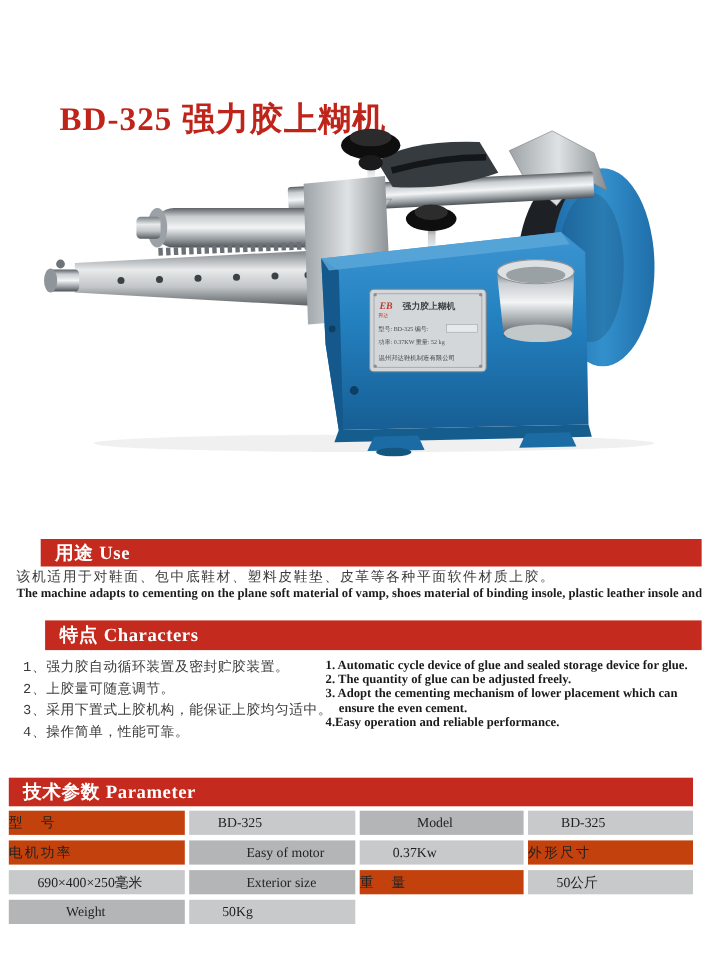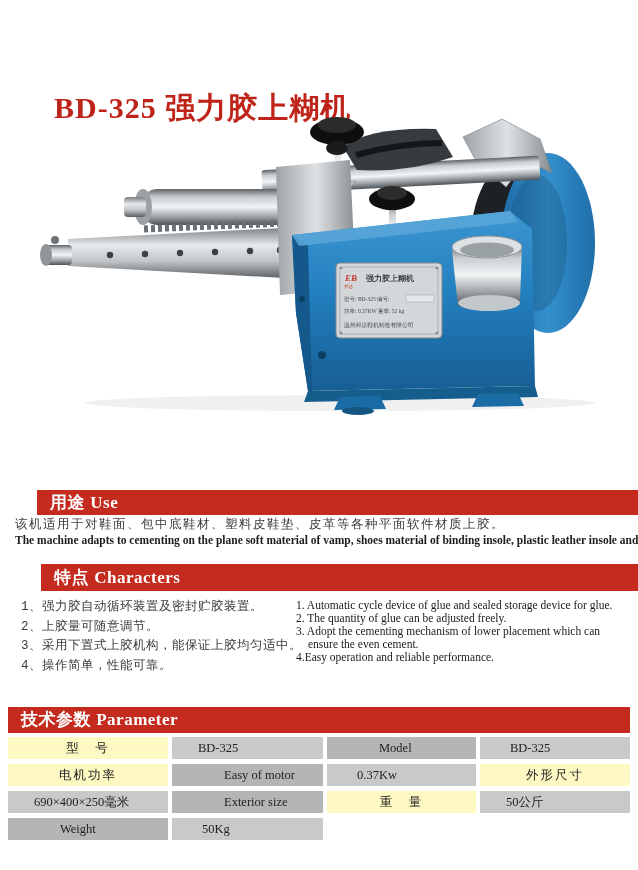--- a/index.html
+++ b/index.html
@@ -16,27 +16,27 @@
   .b1{top:490px;margin-left:29px;}
   .b2{top:564px;height:27px;line-height:27px;margin-left:33px;}
   .b3{top:707px;height:26px;line-height:26px;}
   .use-zh{position:absolute;left:15px;top:516px;font-size:12.5px;color:#3a3a3a;
           letter-spacing:1.5px;font-family:"Liberation Sans",sans-serif;}
   .use-en{position:absolute;left:15px;top:534px;font-size:11.5px;color:#1c1c1c;
           font-weight:600;white-space:nowrap;}
   .feat-zh{position:absolute;left:21px;top:598px;font-size:12.5px;color:#3a3a3a;
            letter-spacing:.5px;line-height:19.5px;font-family:Liberation Mono, monospace;}
   .feat-en{position:absolute;left:296px;top:599px;width:336px;font-size:11.5px;
-           color:#1a1a1a;font-weight:400;line-height:13px;}
+           color:#1a1a1a;font-weight:700;line-height:13px;}
   .feat-en div{padding-left:12px;text-indent:-12px;}
   .ptable{position:absolute;left:8px;top:737px;width:622px;display:grid;
           grid-template-columns:160px 151px 149px 150px;column-gap:4px;row-gap:5px;}
   .cell{height:22px;line-height:22px;font-size:12.5px;color:#222;
         box-sizing:border-box;overflow:hidden;white-space:nowrap;}
-  .c1{background:#fef9c3;text-align:center;letter-spacing:2px;}
+  .c1{background:#c2410c;text-align:left;letter-spacing:2px;}
   .c2{background:#c7c9cb;padding-left:26px;}
   .c3{background:#b3b5b7;padding-left:52px;}
   .c4{background:#c7c9cb;padding-left:30px;}
 </style>
 </head>
 <body>
 
 <div class="page">
 
   <div class="title">BD-325 强力胶上糊机</div>

